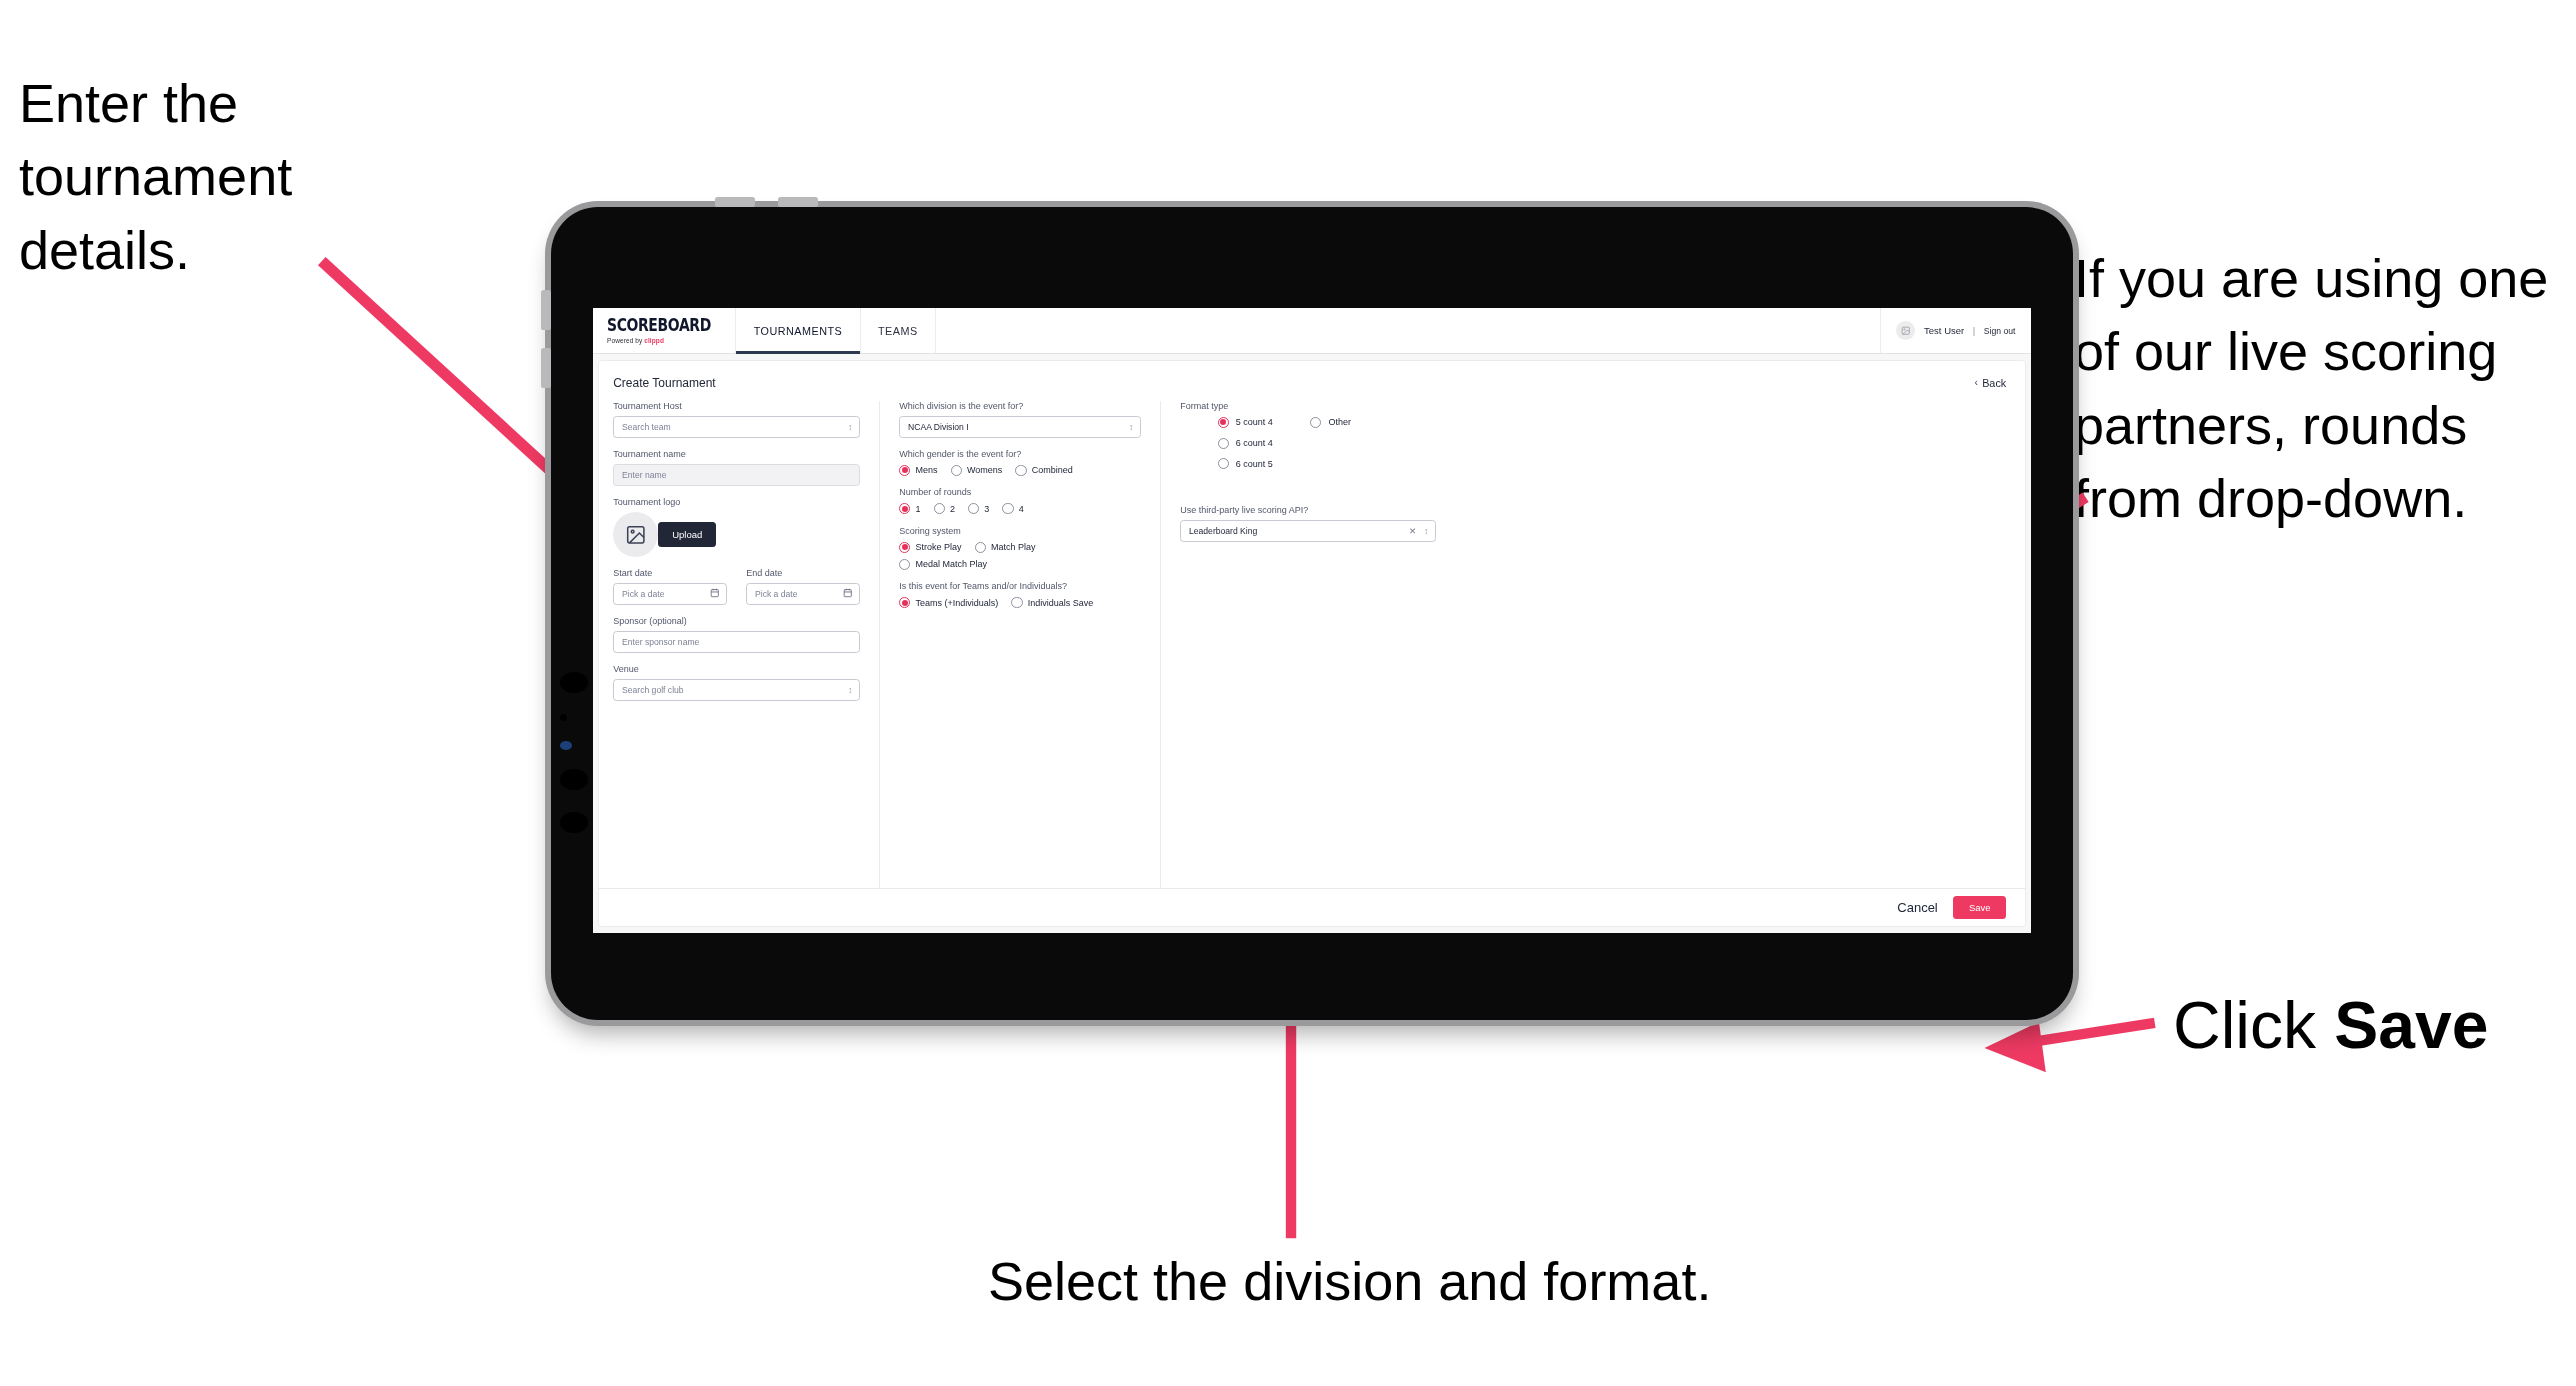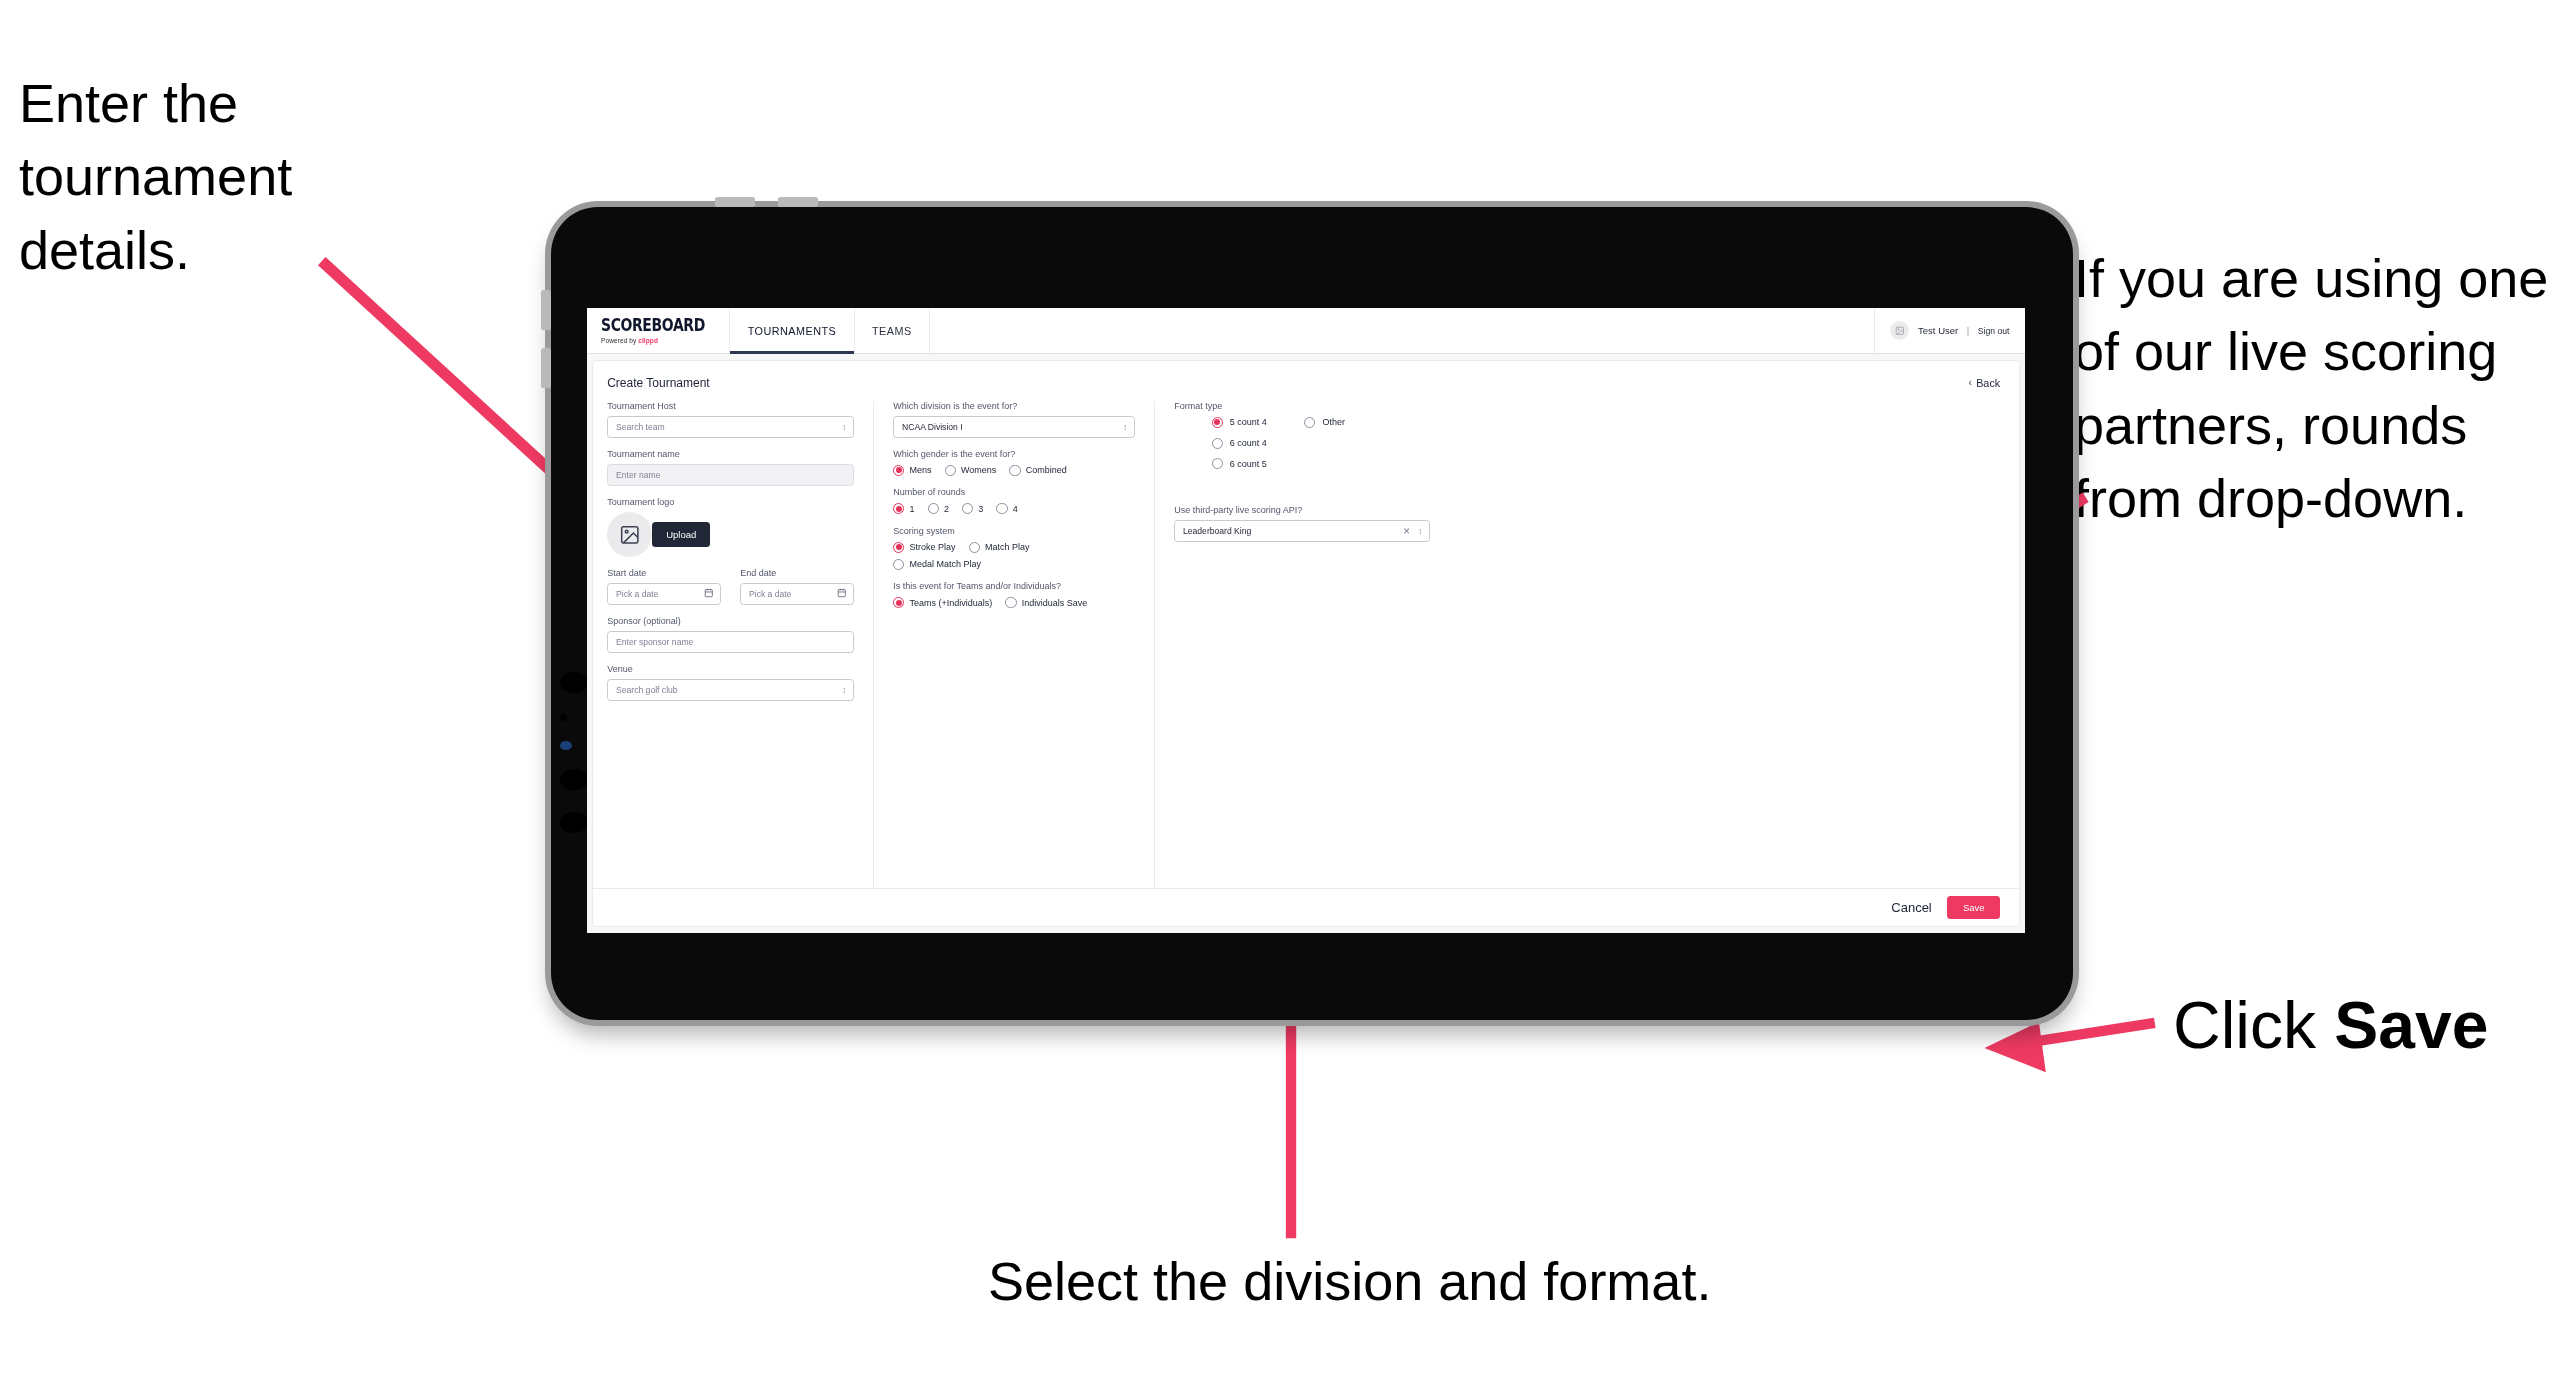--- a/index.html
+++ b/index.html
@@ -52,21 +52,21 @@
   }
   #dot-1 { top: 465px; width: 28px; height: 21px; }
   #dot-2 { top: 507px; width: 7px;  height: 7px; }
   #dot-3 { top: 534px; width: 12px; height: 8.6px; background: #1b3f77; border-radius: 50%; }
   #dot-4 { top: 562px; width: 28px; height: 21px; }
   #dot-5 { top: 605px; width: 28px; height: 21px; }
 
   
   #screen {
     position: absolute;
-    left: 36px; top: 101px;
+    left: 42px; top: 101px;
     width: 1438px; height: 625px;
     background: #f7f7f8;
     overflow: hidden;
   }
 
   
   #navbar {
     height: 46px; background: #ffffff;
     display: flex; align-items: stretch;
     border-bottom: 0.9px solid #e2e2e5;

